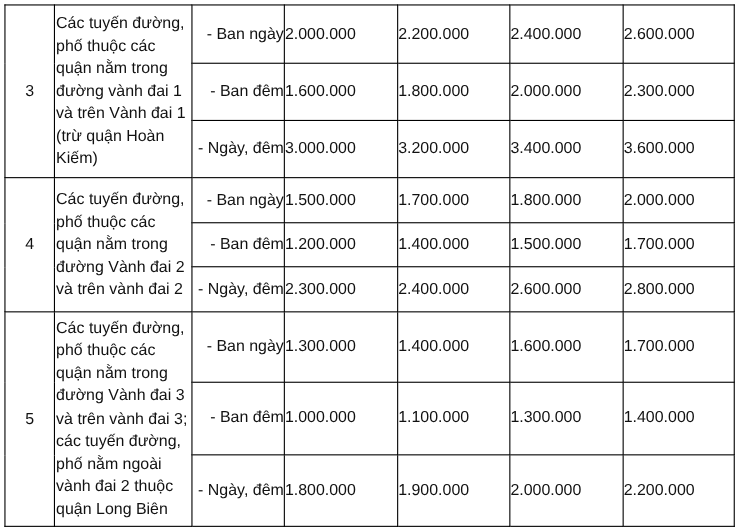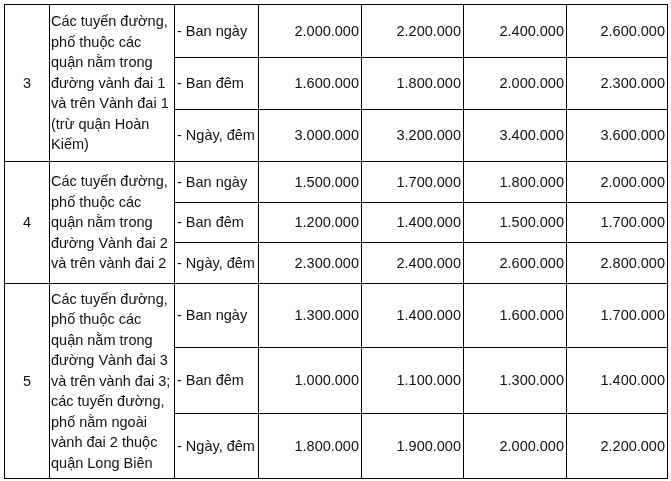--- a/index.html
+++ b/index.html
@@ -2,22 +2,22 @@
 <html><head>
 <meta charset="utf-8">
 <style>
   html, body { margin:0; padding:0; background:#ffffff; }
   body { width:671px; height:481px; overflow:hidden; position:relative;
          font-family:"Liberation Sans", sans-serif; font-size:14.5px; color:#111; }
   table { position:absolute; left:4px; top:4px; border-collapse:collapse; table-layout:fixed; }
   td { border:1.4px solid #000; padding:0; vertical-align:middle; line-height:20.5px; }
   td.stt { text-align:center; }
   td.route { text-align:left; padding:0 1px; }
-  td.time { text-align:left; padding-left:2px; white-space:nowrap; }
-  td.num { text-align:right; padding-right:2px; }
+  td.time { text-align:right; padding-left:2px; white-space:nowrap; }
+  td.num { text-align:left; padding-right:2px; }
 </style>
 </head>
 <body>
 
 <table>
   <colgroup>
     <col style="width:45px">
       <col style="width:125px">
       <col style="width:84px">
     <col style="width:103px">

